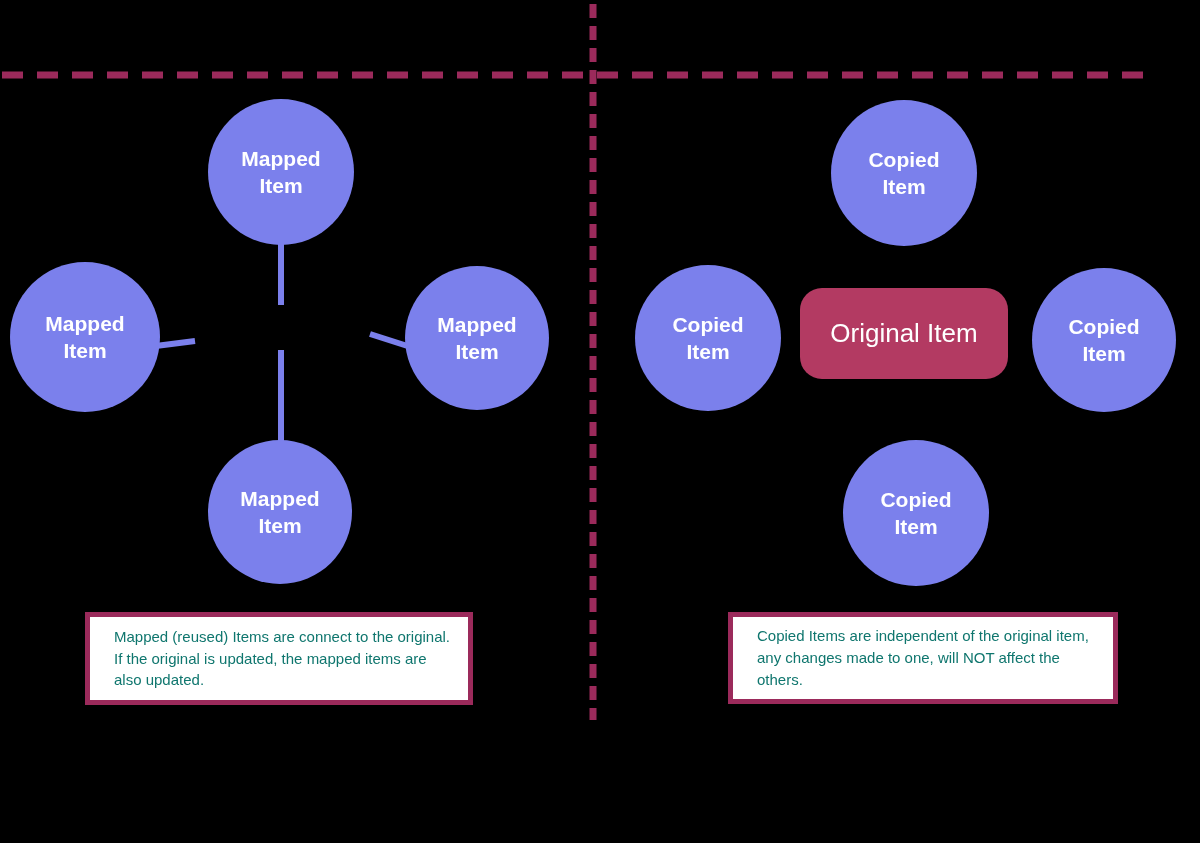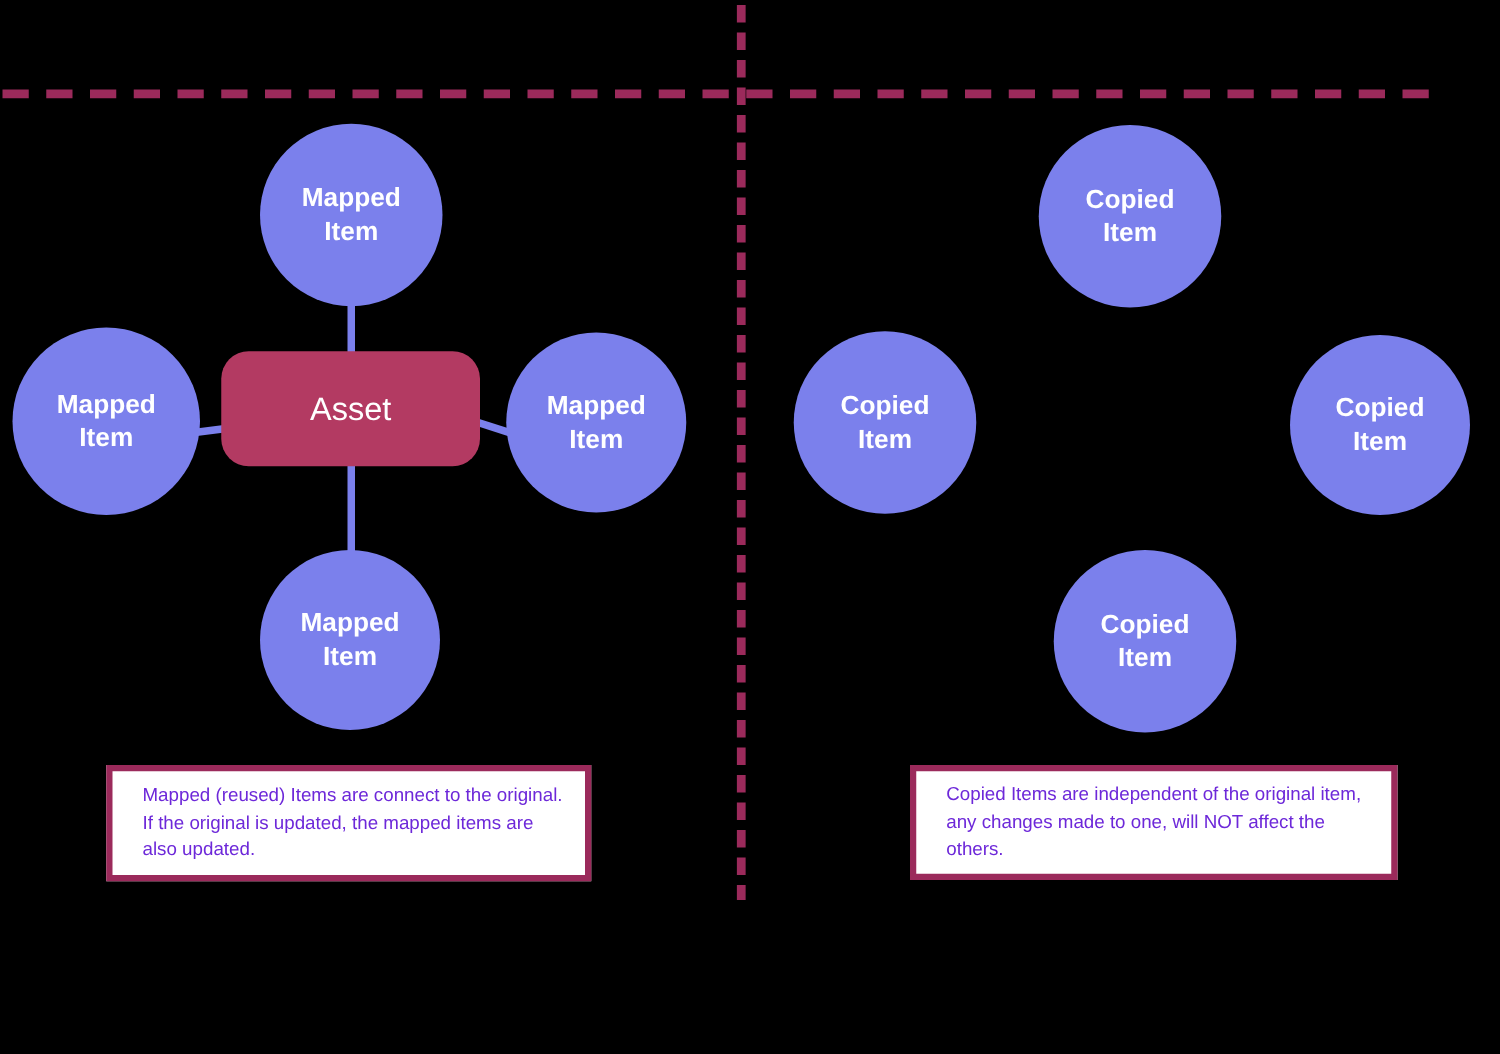--- a/index.html
+++ b/index.html
@@ -46,21 +46,21 @@
     justify-content: center;
     color: #FFFFFF;
     font-size: 26px;
     text-align: center;
   }
   .note {
     position: absolute;
     box-sizing: border-box;
     background: #FFFFFF;
     border: 5px solid #9B2A5B;
-    color: #6d28d9;
+    color: #0f766e;
     font-size: 15px;
     line-height: 1.45;
     display: flex;
     align-items: center;
   }
   .note .txt {
     margin: 0;
     padding: 0 16px 0 24px;
   }
 </style>
@@ -88,39 +88,39 @@
   <div class="node-circle" style="left:10px; top:262px; width:150px; height:150px;">
     <span class="lbl">Mapped Item</span>
   </div>
   <div class="node-circle" style="left:405px; top:266px; width:144px; height:144px;">
     <span class="lbl">Mapped Item</span>
   </div>
   <div class="node-circle" style="left:208px; top:440px; width:144px; height:144px;">
     <span class="lbl">Mapped Item</span>
   </div>
 
-  <div class="node-box" style="left:177px; top:281px; width:207px; height:92px;">
-    <span>Asset</span>
-  </div>
 
   <div class="note" style="left:85px; top:612px; width:388px; height:93px;">
     <p class="txt">Mapped (reused) Items are connect to the original. If the original is updated, the mapped items are also updated.</p>
   </div>
 
   <div class="node-circle" style="left:831px; top:100px; width:146px; height:146px;">
     <span class="lbl">Copied Item</span>
   </div>
   <div class="node-circle" style="left:635px; top:265px; width:146px; height:146px;">
     <span class="lbl">Copied Item</span>
   </div>
   <div class="node-circle" style="left:1032px; top:268px; width:144px; height:144px;">
     <span class="lbl">Copied Item</span>
   </div>
   <div class="node-circle" style="left:843px; top:440px; width:146px; height:146px;">
     <span class="lbl">Copied Item</span>
   </div>
 
+  <div class="node-box" style="left:800px; top:288px; width:208px; height:91px;">
+    <span>Original Item</span>
+  </div>
 
   <div class="note" style="left:728px; top:612px; width:390px; height:92px;align-items:center;">
     <p class="txt">Copied Items are independent of the original item, any changes made to one, will NOT affect the others.</p>
   </div>
 
 </div>
 
 </body></html>

